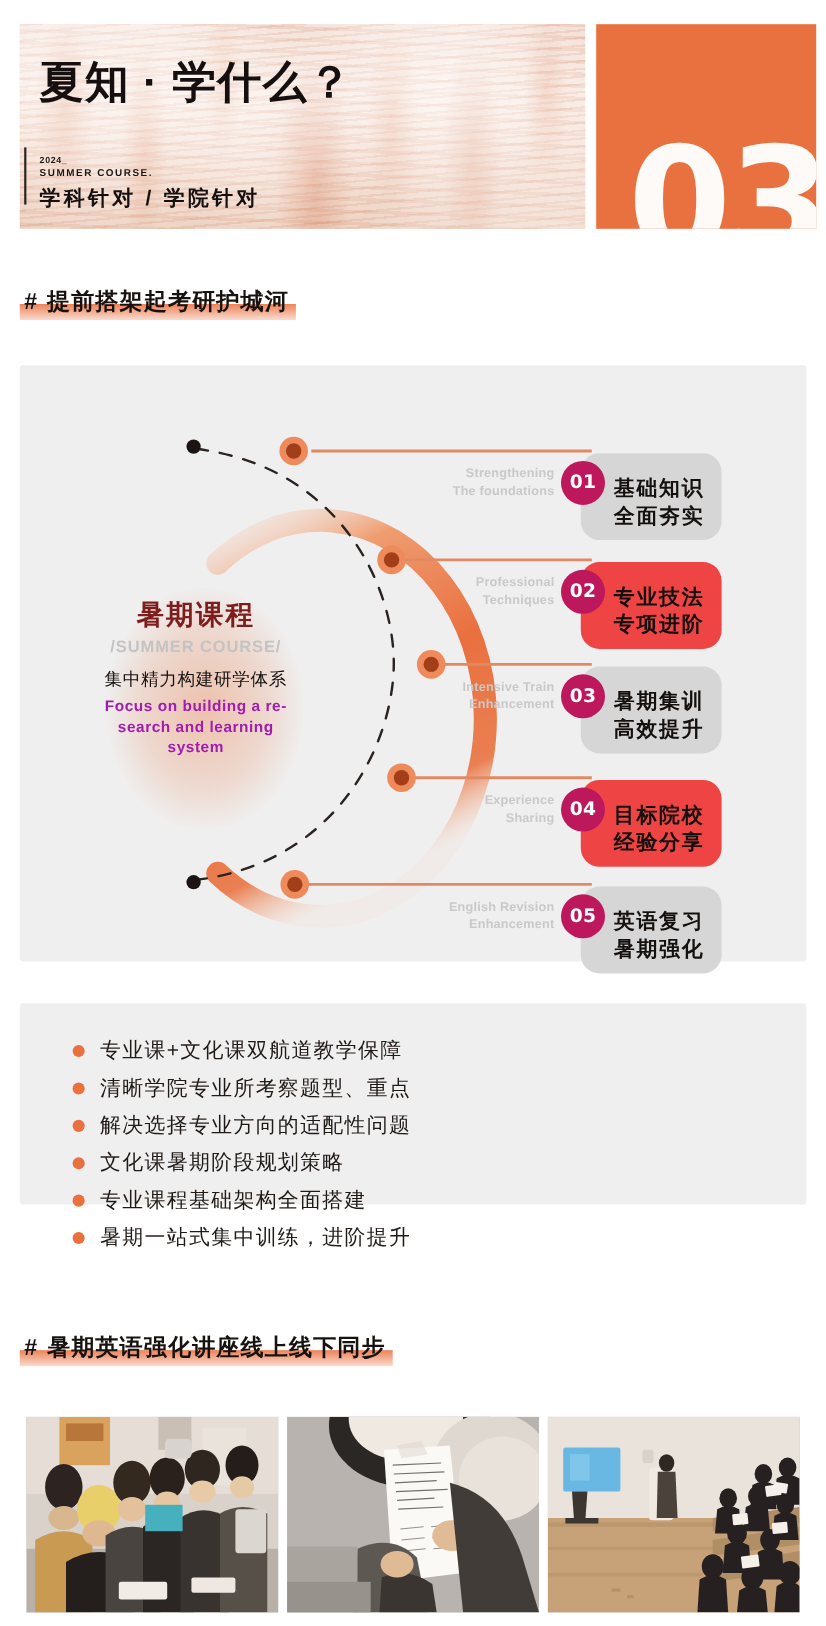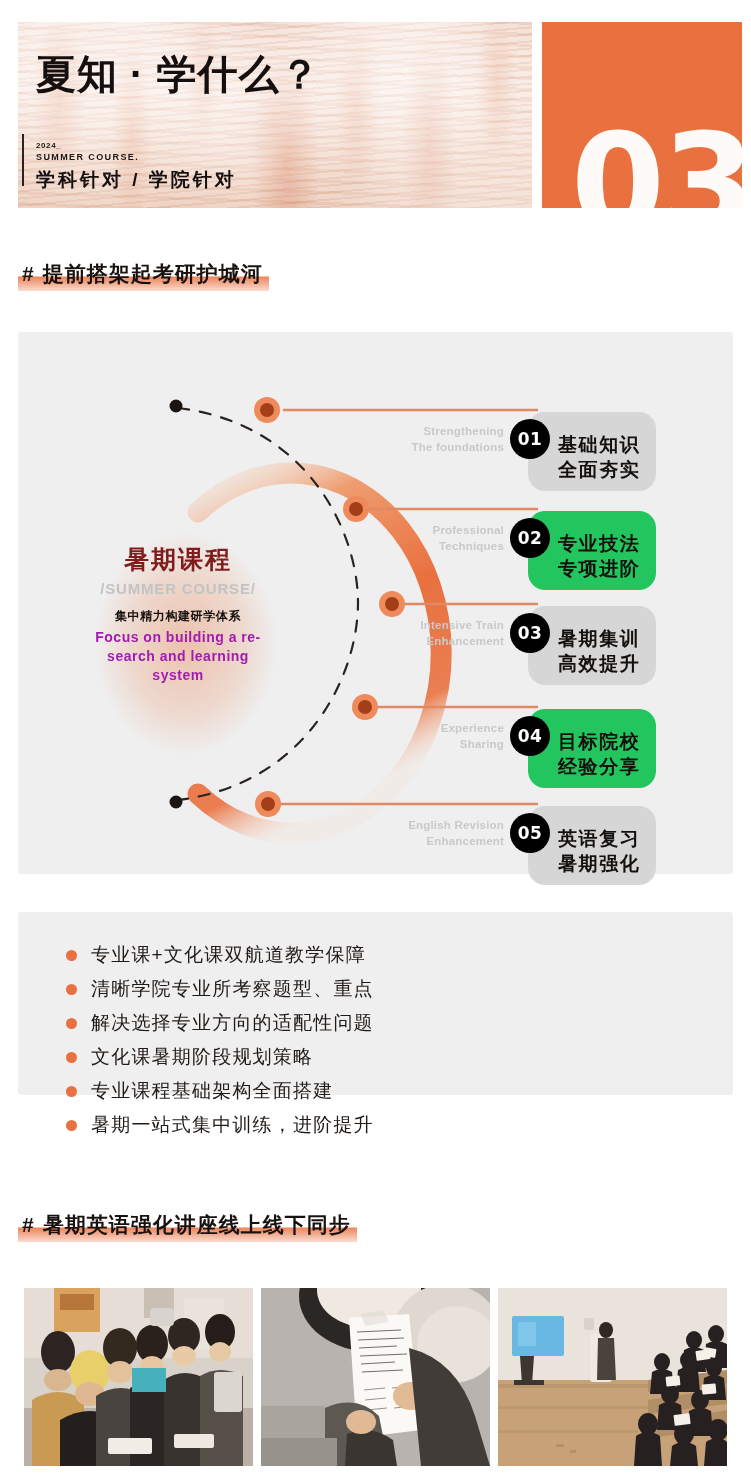--- a/index.html
+++ b/index.html
@@ -182,22 +182,22 @@
     margin-top: 34px;
   }
   .center-en {
     font-size: 15px;
     font-weight: 600;
     color: #c3c3c3;
     letter-spacing: .8px;
     margin-top: 6px;
   }
   .center-cn2 {
-    font-size: 12px;
-    font-weight: 700;
+    font-size: 16px;
+    font-weight: 400;
     color: #14100e;
     letter-spacing: .6px;
     margin-top: 11px;
   }
   .center-en2 {
     font-size: 14px;
     font-weight: 600;
     color: #a21caf;
     letter-spacing: .5px;
     line-height: 1.35;
@@ -225,21 +225,21 @@
   .row-pill-wrap {
     position: relative;
     display: flex;
     align-items: center;
   }
   .row-num {
     position: relative;
     z-index: 3;
     width: 40px; height: 40px;
     border-radius: 50%;
-    background: #000000;
+    background: #be185d;
     color: #ffffff;
     font-size: 17px;
     font-weight: 700;
     display: flex;
     align-items: center;
     justify-content: center;
     letter-spacing: .3px;
     font-family: "DejaVu Sans", sans-serif;
     flex: 0 0 auto;
   }
@@ -251,21 +251,21 @@
     border-radius: 17px;
     font-size: 19px;
     font-weight: 700;
     color: #14100e;
     line-height: 1.33;
     letter-spacing: 1.6px;
     white-space: pre-line;
     margin-top: 24px;
   }
   .pill-gray { background: #d6d6d6; }
-  .pill-white { background: #22c55e; }
+  .pill-white { background: #ef4444; }
 
   
   .bullet-list {
     position: absolute;
     left: 48px;
     top: 26px;
   }
   .bullet-item {
     display: flex;
     align-items: center;

